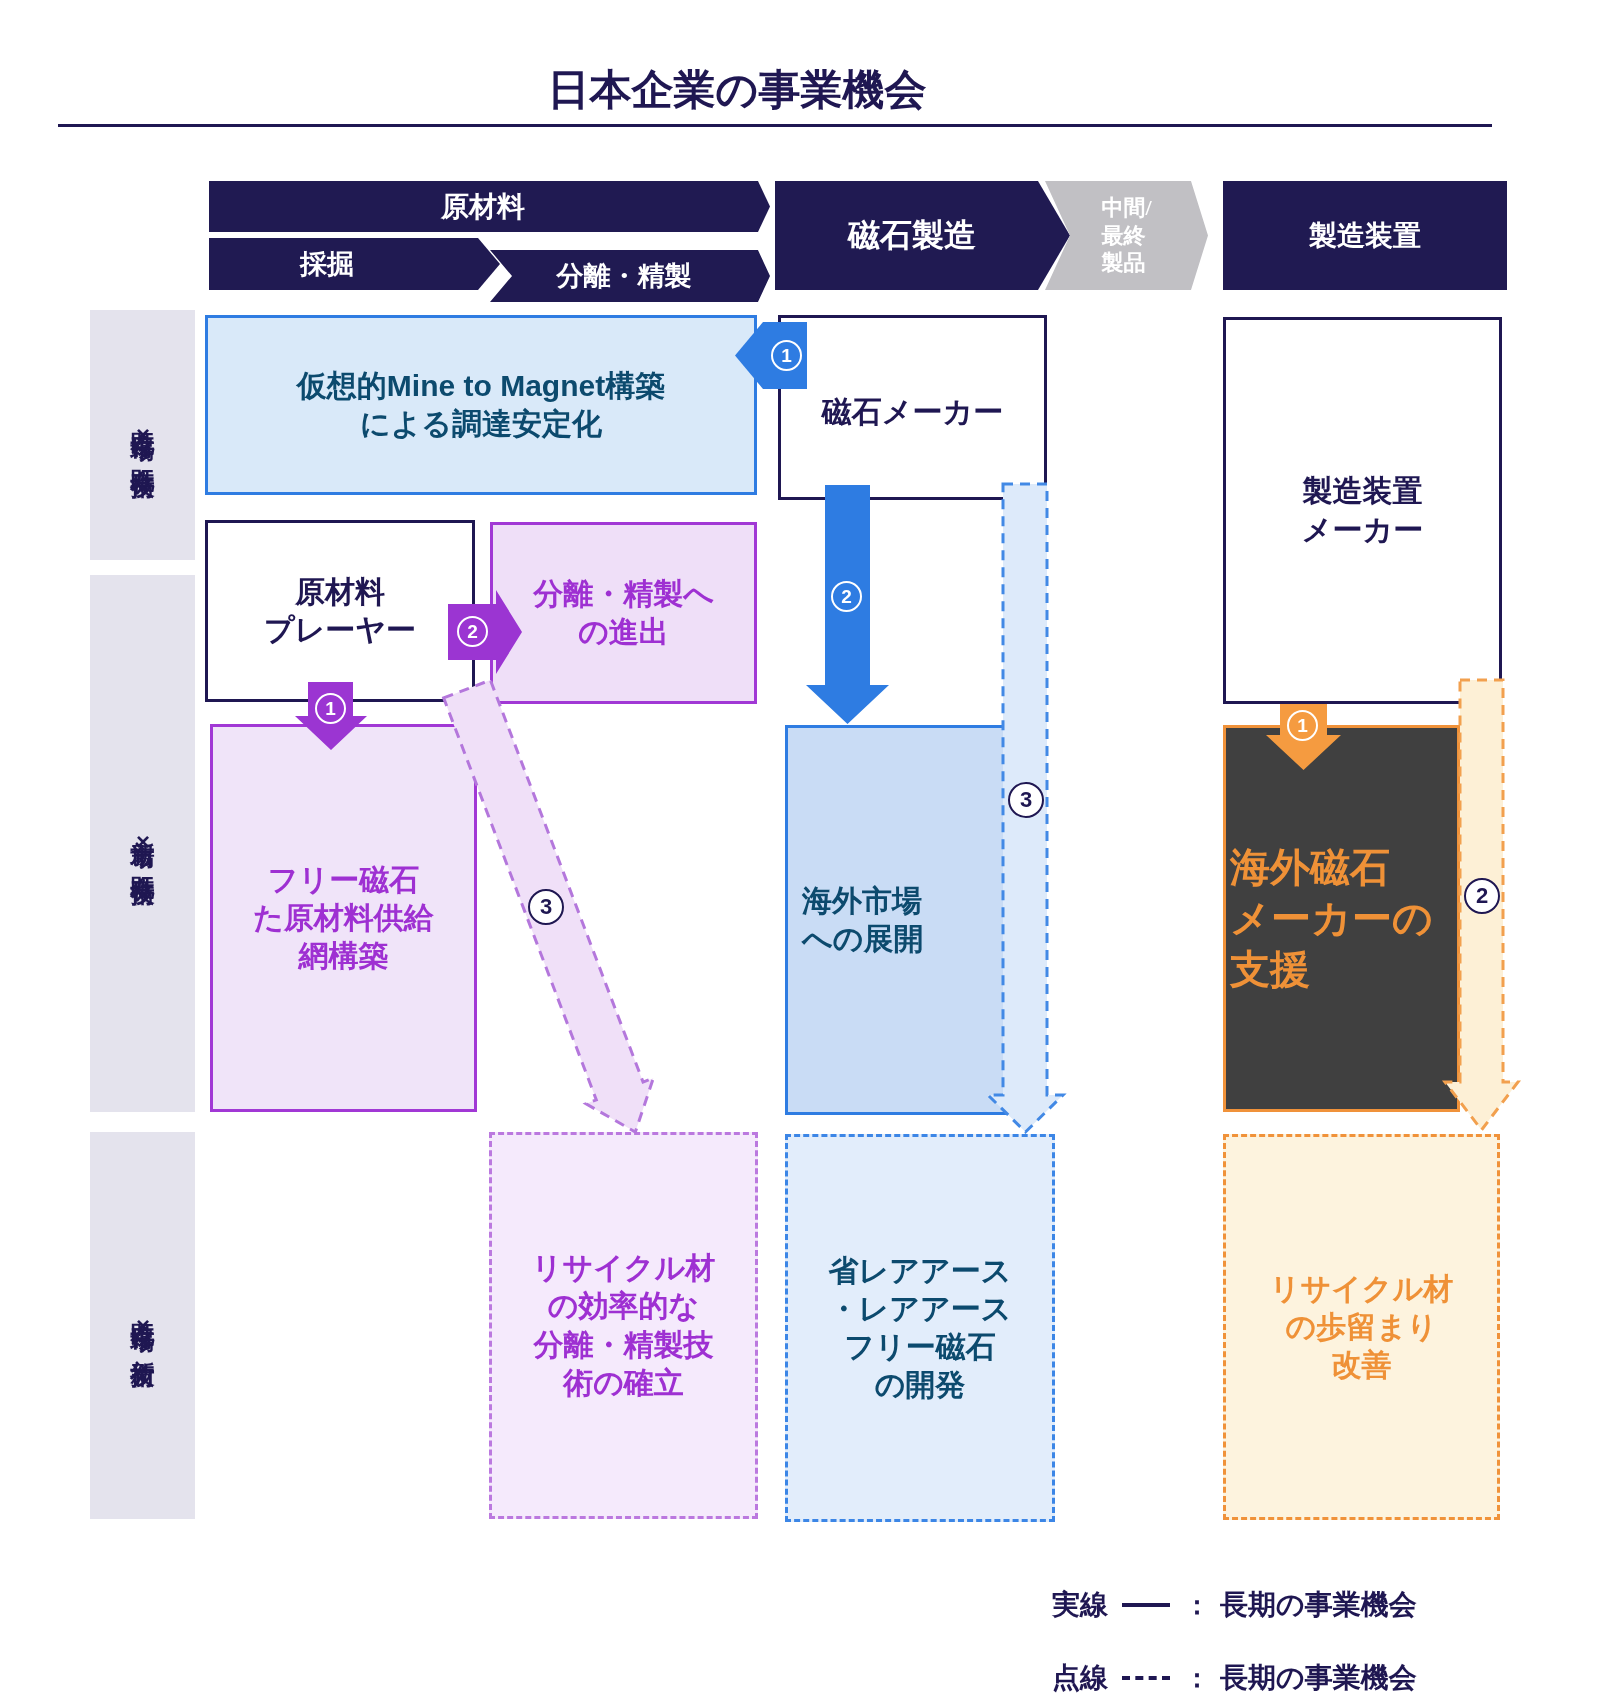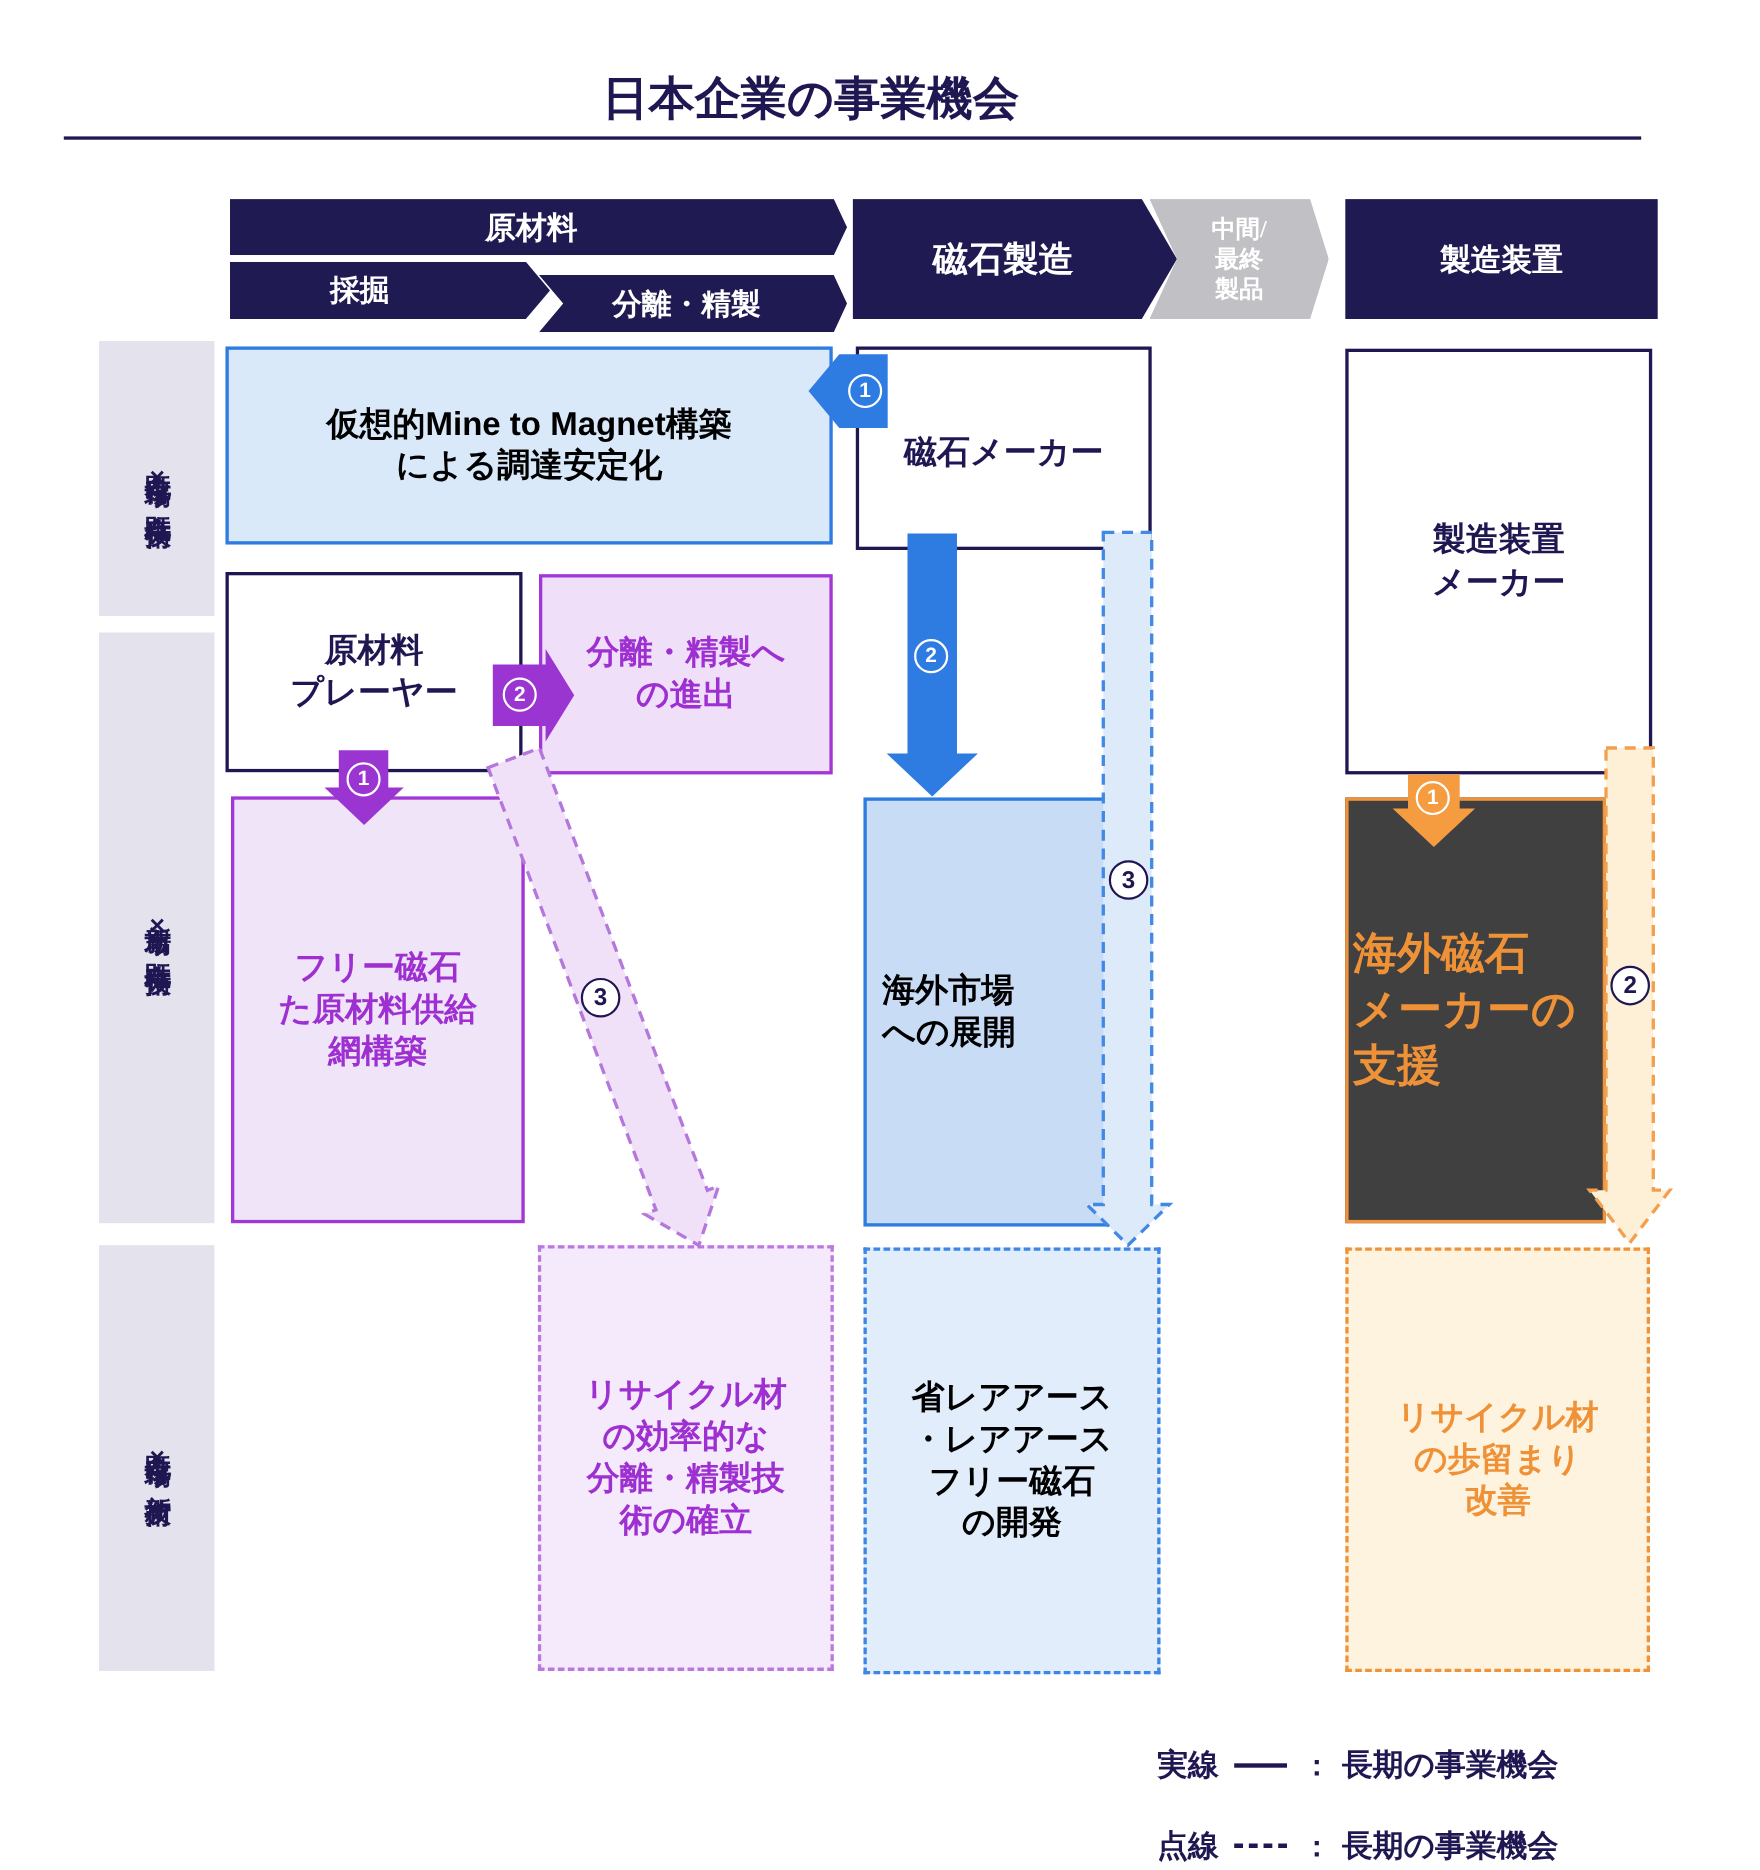--- a/index.html
+++ b/index.html
@@ -26,42 +26,42 @@
   .band-navy{background:#201a52;}
   .band-gray{background:#c1c0c4;}
   #band-raw{left:209px;top:169px;width:561px;height:51px;font-size:28px;padding-right:13px;
     clip-path:polygon(0 0,97.86% 0,100% 50%,97.86% 100%,0 100%);}
   #band-mining{left:209px;top:226px;width:291px;height:52px;font-size:27px;padding-right:55px;
     clip-path:polygon(0 0,92.44% 0,100% 50%,92.44% 100%,0 100%);}
   #band-sep{left:490px;top:238px;width:280px;height:52px;font-size:27px;padding-right:12px;
     clip-path:polygon(0 0,95.7% 0,100% 50%,95.7% 100%,0 100%,7.86% 50%);}
   #band-magnet{left:775px;top:169px;width:295px;height:109px;font-size:32px;padding-right:21px;
     clip-path:polygon(0 0,89.15% 0,100% 50%,89.15% 100%,0 100%);}
-  #band-mid{left:1045px;top:169px;width:163px;height:109px;font-size:22px;line-height:1.25;text-align:center;
+  #band-mid{left:1045px;top:169px;width:163px;height:109px;font-size:22px;line-height:1.25;text-align:left;
     clip-path:polygon(0 0,89.57% 0,100% 50%,89.57% 100%,0 100%,15.34% 50%);font-family:Liberation Serif, serif;}
   #band-equip{left:1223px;top:169px;width:284px;height:109px;font-size:28px;}
 
   
   .rowlab{
     left:90px;width:105px;background:#e4e3ed;color:#1f1752;
     display:flex;align-items:center;justify-content:center;
     writing-mode:vertical-rl;text-orientation:upright;
     font-size:24px;font-weight:bold;letter-spacing:2px;z-index:2;
   }
   #row1{top:298px;height:250px;}
   #row2{top:563px;height:537px;}
   #row3{top:1120px;height:387px;}
 
   
   .box{
     display:flex;align-items:center;justify-content:center;text-align:center;
     font-weight:bold;line-height:1.27;box-sizing:border-box;z-index:3;
   }
   .box.left{justify-content:flex-start;text-align:left;}
-  .t-navy{color:#1f1752;}.t-blue{color:#000000;}.t-purple{color:#9e30d2;}.t-orange{color:#ef9137;}
+  .t-navy{color:#1f1752;}.t-blue{color:#0c4a6e;}.t-purple{color:#9e30d2;}.t-orange{color:#ef9137;}
 
   #b-mine2magnet{left:205px;top:303px;width:552px;height:180px;background:#d9e9f9;border:3px solid #2e7ce2;font-size:30px;}
   #b-magnet-maker{left:778px;top:303px;width:269px;height:185px;background:#ffffff;border:3px solid #1f1752;font-size:30px;align-items:flex-start;padding-top:75px;}
   #b-equip-maker{left:1223px;top:305px;width:279px;height:387px;background:#ffffff;border:3px solid #1f1752;font-size:30px;}
   #b-raw-player{left:205px;top:508px;width:270px;height:182px;background:#ffffff;border:3px solid #1f1752;font-size:30px;}
   #b-sep-entry{left:490px;top:510px;width:267px;height:182px;background:#efdff8;border:3px solid #a138d5;font-size:30px;}
   #b-supply{left:210px;top:712px;width:267px;height:388px;background:#f0e4f9;border:3px solid #a138d5;font-size:30px;}
   #b-overseas-mkt{left:785px;top:713px;width:242px;height:390px;background:#c9dcf5;border:3px solid #2e7ce2;font-size:30px;padding-left:14px;font-family:Liberation Serif, serif;}
   #b-overseas-support{left:1223px;top:713px;width:237px;height:387px;background:#404040;border:3px solid #f0923a;font-size:40px;padding-left:4px;}
   #b-recycle-sep{left:489px;top:1120px;width:269px;height:387px;background:#f5eafc;border:3px dashed #bb79df;font-size:30px;}

